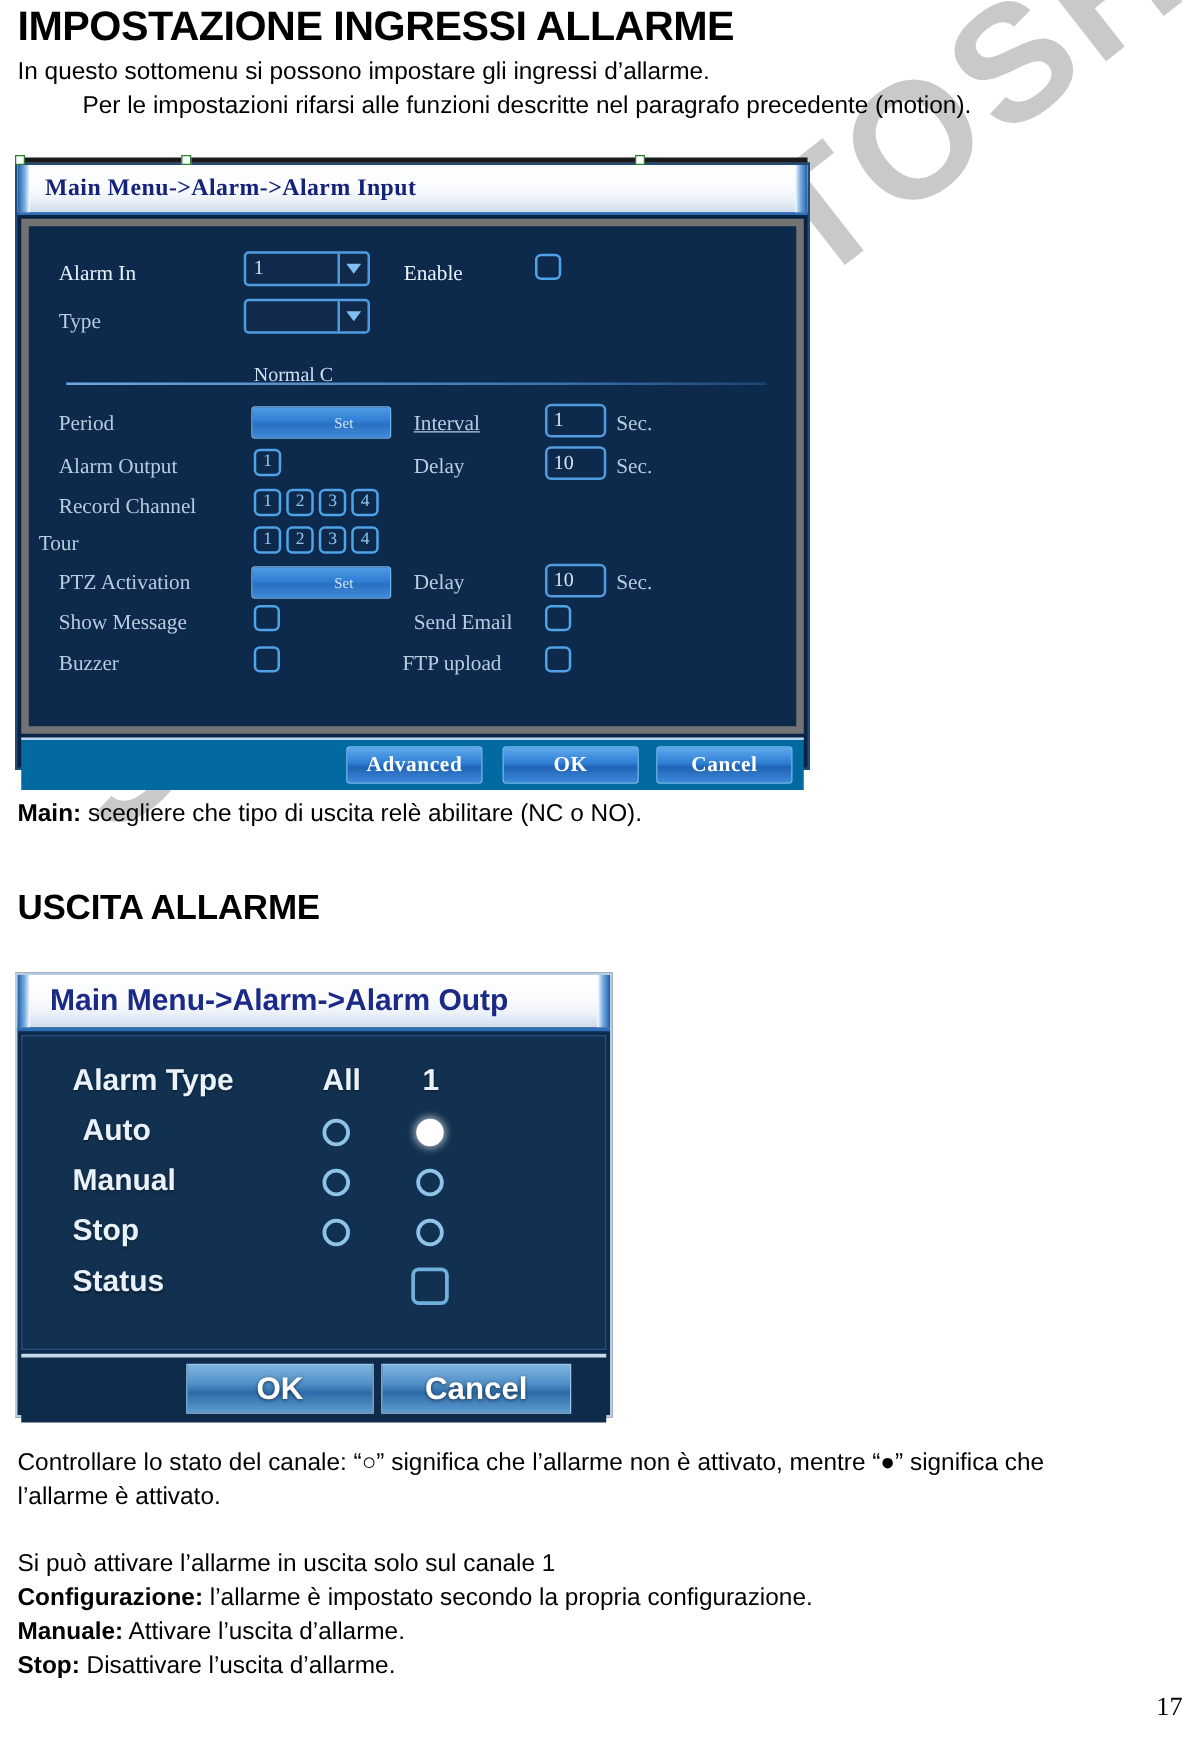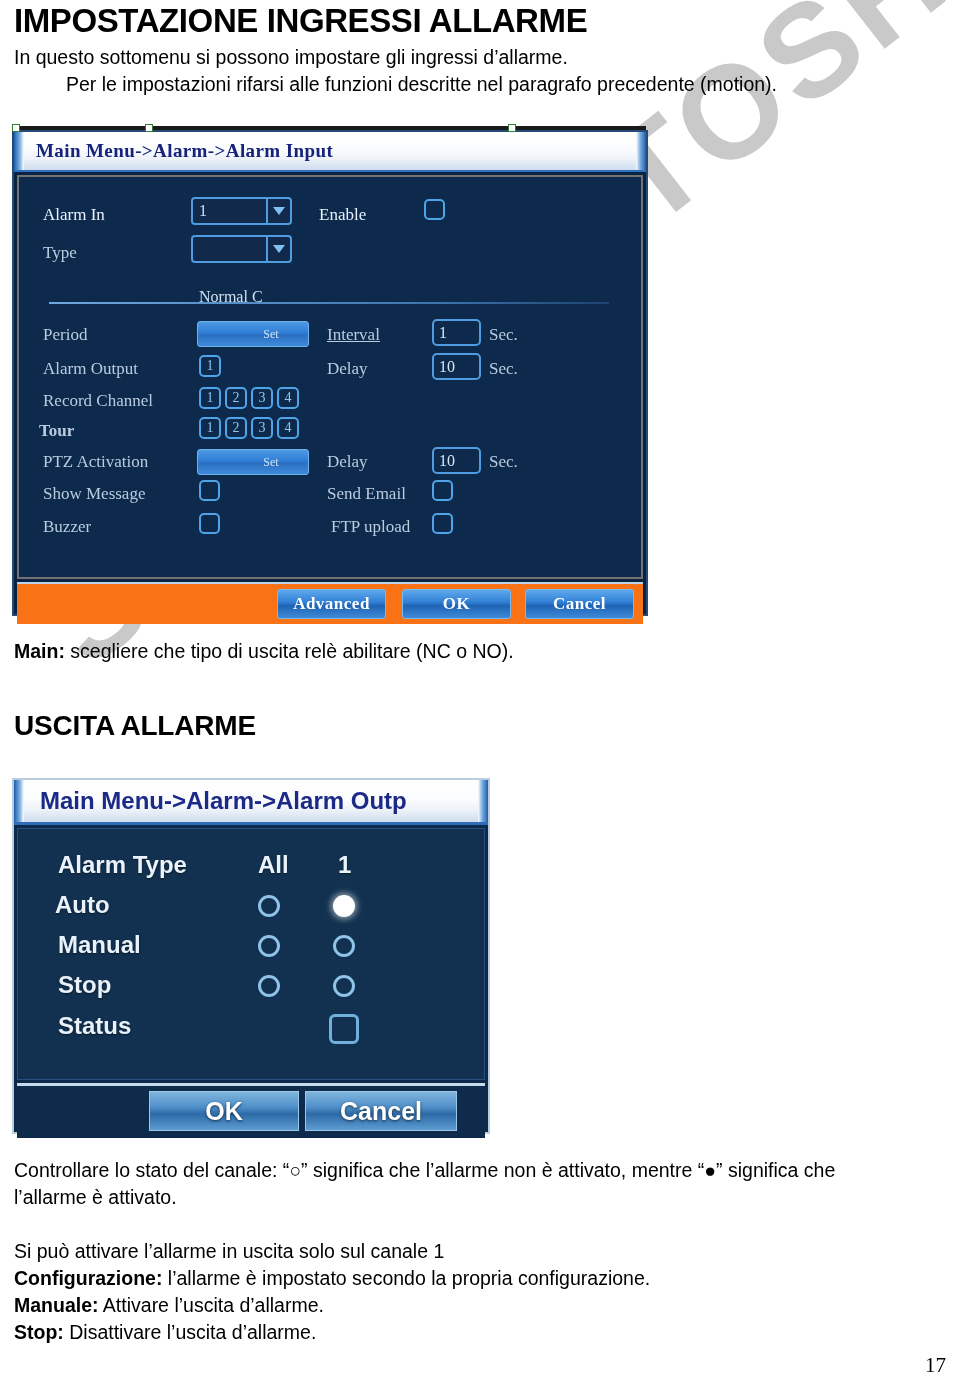--- a/index.html
+++ b/index.html
@@ -135,21 +135,21 @@
     transform: translateY(-50%);
     color: #16237a;
     white-space: nowrap;
   }
   .dvr .body {
     position: relative;
     background: #102a4c;
   }
   .dvr .footer {
     position: relative;
-    background: #f97316;
+    background: #0369a1;
     border-top: 2px solid #bcd2e8;
   }
 
   
   #dlg-alarm-input {
     left: 12px;
     top: 130px;
     width: 636px;
     height: 486px;
     border: 2px solid #244a79;
@@ -158,21 +158,21 @@
   #dlg-alarm-input .title-text {
     font-family: "Liberation Serif", serif;
     font-weight: bold;
     font-size: 19px;
     letter-spacing: 0.4px;
   }
   #dlg-alarm-input .body {
     height: 400px;
     background: #0d2a4d;
     margin: 3px;
-    border: 2px solid #737373;
+    border: 6px solid #737373;
   }
   #dlg-alarm-input .footer {
     height: 40px;
     margin: 0 3px 3px 3px;
   }
   .d1 {
     position: absolute;
     font-family: "Liberation Serif", serif;
     font-size: 17px;
     color: #b9ccdf;
@@ -472,21 +472,21 @@
     <div class="chbox" style="left:206px; top:210px;">
         <div class="n">2</div>
       </div>
     <div class="chbox" style="left:232px; top:210px;">
         <div class="n">3</div>
       </div>
     <div class="chbox" style="left:258px; top:210px;">
         <div class="n">4</div>
       </div>
 
-    <div class="d1" style="left:20px; top:244px;font-weight:bold;">Tour</div>
+    <div class="d1" style="left:8px; top:244px;">Tour</div>
     <div class="chbox" style="left:180px; top:240px;">
         <div class="n">1</div>
       </div>
     <div class="chbox" style="left:206px; top:240px;">
         <div class="n">2</div>
       </div>
     <div class="chbox" style="left:232px; top:240px;">
         <div class="n">3</div>
       </div>
     <div class="chbox" style="left:258px; top:240px;">
@@ -501,21 +501,21 @@
     </div>
     <div class="d1" style="left:470px; top:275px;">Sec.</div>
 
     <div class="d1" style="left:24px; top:307px;">Show Message</div>
     <div class="chk" style="left:180px; top:303px;"></div>
     <div class="d1" style="left:308px; top:307px;">Send Email</div>
     <div class="chk" style="left:413px; top:303px;"></div>
 
     <div class="d1" style="left:24px; top:340px;">Buzzer</div>
     <div class="chk" style="left:180px; top:336px;"></div>
-    <div class="d1" style="left:312px; top:340px;">FTP upload</div>
+    <div class="d1" style="left:299px; top:340px;">FTP upload</div>
     <div class="chk" style="left:413px; top:336px;"></div>
   </div>
 
   <div class="footer">
     <div class="btn-blue" style="left:260px; top:5px; width:109px;">Advanced</div>
     <div class="btn-blue" style="left:385px; top:5px; width:109px;">OK</div>
     <div class="btn-blue" style="left:508px; top:5px; width:109px;">Cancel</div>
   </div>
 </div>
 
@@ -524,21 +524,21 @@
   <div class="titlebar">
     <div class="title-text">Main Menu-&gt;Alarm-&gt;Alarm Outp</div>
   </div>
 
   <div class="body">
 
     <div class="d2 hdr" style="left:40px; top:22px;">Alarm Type</div>
     <div class="d2 hdr" style="left:240px; top:22px;">All</div>
     <div class="d2 hdr" style="left:320px; top:22px;">1</div>
 
-    <div class="d2" style="left:37px; top:62px;">Auto</div>
+    <div class="d2" style="left:48px; top:62px;">Auto</div>
     <div class="radio" style="left:240px; top:66px;"></div>
     <div class="radio on" style="left:315px; top:66px;"></div>
 
     <div class="d2" style="left:40px; top:102px;">Manual</div>
     <div class="radio" style="left:240px; top:106px;"></div>
     <div class="radio" style="left:315px; top:106px;"></div>
 
     <div class="d2" style="left:40px; top:142px;">Stop</div>
     <div class="radio" style="left:240px; top:146px;"></div>
     <div class="radio" style="left:315px; top:146px;"></div>

